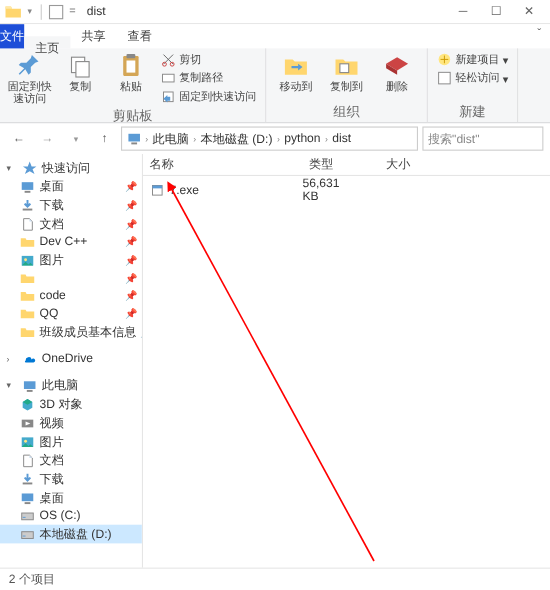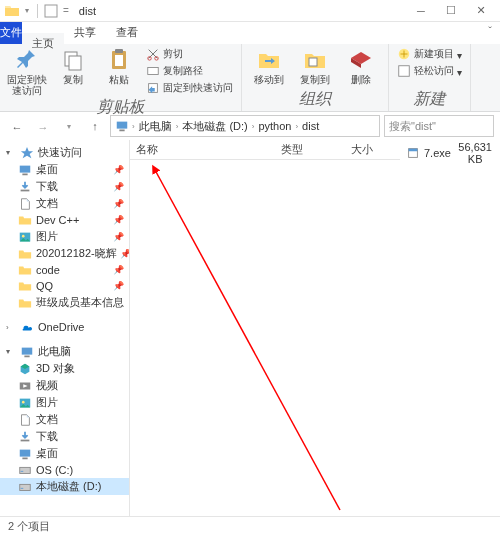--- a/index.html
+++ b/index.html
@@ -17,21 +17,21 @@
 .tabrow { height: 22px; display: flex; background: #fff; }
 .tabrow .filetab { background: #1d4ed8; color: #fff; padding: 3px 0; font-size: 11px; cursor: pointer; }
 .tabrow .tab { padding: 3px 10px; font-size: 11px; color: #444; cursor: pointer; }
 .tabrow .tab.active { background: #f5f6f7; margin-top: 11px; }
 .tabrow .expand { margin-left: auto; padding: 3px 8px; color: #666; cursor: pointer; }
 
 
 .ribbon { height: 68px; background: #f5f6f7; border-bottom: 1px solid #dadbdc; display: flex; font-size: 10px; }
 .rgroup { border-right: 1px solid #e1e2e3; padding: 2px 6px 0; display: flex; flex-direction: column; }
 .rgroup .rbody { flex: 1; display: flex; align-items: flex-start; gap: 4px; }
-.rgroup .rlabel { text-align: center; color: #666; font-size: 16px; padding: 1px 0; font-style: italic; }
+.rgroup .rlabel { text-align: center; color: #666; font-size: 12px; padding: 1px 0; }
 .rbtn-lg { display: flex; flex-direction: column; align-items: center; justify-content: center; width: 42px; padding-top: 2px; cursor: pointer; gap: 2px; }
 .rbtn-lg .ico { width: 24px; height: 24px; }
 .rbtn-lg span { font-size: 10px; color: #444; text-align: center; line-height: 1.1; }
 .rcol { display: flex; flex-direction: column; gap: 1px; }
 .rbtn-sm { display: flex; align-items: flex-end; gap: 3px; padding: 1px 2px; cursor: pointer; font-size: 10px; color: #444; white-space: nowrap; }
 .rbtn-sm .ico { width: 14px; height: 14px; flex-shrink: 0; }
 
 
 .navbar { height: 28px; display: flex; align-items: center; padding: 3px 6px; gap: 4px; }
 .navbtn { width: 22px; height: 22px; display: flex; align-items: center; justify-content: center; color: #999; cursor: pointer; border-radius: 2px; }
@@ -44,29 +44,29 @@
 
 .main { display: flex; height: 376px; }
 .sidebar { width: 130px; border-right: 1px solid #e5e5e5; overflow-y: auto; padding: 4px 0; }
 .navitem { display: flex; align-items: center; padding: 1px 4px 1px 18px; font-size: 11px; color: #333; cursor: pointer; gap: 4px; white-space: nowrap; overflow: hidden; }
 .navitem.l0 { padding-left: 6px; }
 .navitem.l0 .chev { width: 10px; font-size: 8px; color: #666; }
 .navitem.selected { background: #cce8ff; }
 .navitem .nico { width: 14px; height: 14px; flex-shrink: 0; }
 .navspacer { height: 8px; }
 
-.content { flex: 1; display: flex; overflow: hidden; position: relative; }
+.content { flex: 1; display: flex; flex-direction: column; overflow: hidden; position: relative; }
 .colheaders { height: 20px; display: flex; border-bottom: 1px solid #e5e5e5; font-size: 11px; color: #444; }
 .colheaders div { padding: 2px 6px; cursor: pointer; }
 .filelist { flex: 1; overflow: auto; }
 .filerow { display: flex; padding: 1px 0; font-size: 11px; color: #333; cursor: pointer; }
 .filerow .fname { width: 145px; padding-left: 6px; display: flex; align-items: center; gap: 4px; }
 .filerow .fdate { width: 100px; }
 .filerow .ftype { width: 70px; }
-.filerow .fsize { width: 55px; text-align: center; padding-right: 8px; }
+.filerow .fsize { width: 55px; text-align: left; padding-right: 8px; }
 .fico { width: 14px; height: 14px; flex-shrink: 0; }
 
 
 .statusbar { height: 20px; border-top: 1px solid #e5e5e5; display: flex; align-items: center; padding: 0 8px; font-size: 11px; color: #555; }
 
 
 .arrow-overlay { position: absolute; pointer-events: none; z-index: 100; }
 
 
 .ico svg, .nico svg, .fico svg { width: 100%; height: 100%; display: block; }
@@ -311,21 +311,20 @@
           </span>
           <span>图片</span>
           <span style="margin-left:auto;color:#5b9bd5;font-size:9px">📌</span>
         </div>
         <div class="navitem">
           <span class="nico">
             <svg viewBox="0 0 16 16">
               <path fill="#ffd66e" d="M1 4h5l1 2h8v7H1z"></path>
             </svg>
           </span>
-          <span>202012182-晓辉</span>
           <span style="margin-left:auto;color:#5b9bd5;font-size:9px">📌</span>
         </div>
         <div class="navitem">
           <span class="nico">
             <svg viewBox="0 0 16 16">
               <path fill="#ffd66e" d="M1 4h5l1 2h8v7H1z"></path>
             </svg>
           </span>
           <span>code</span>
           <span style="margin-left:auto;color:#5b9bd5;font-size:9px">📌</span>

